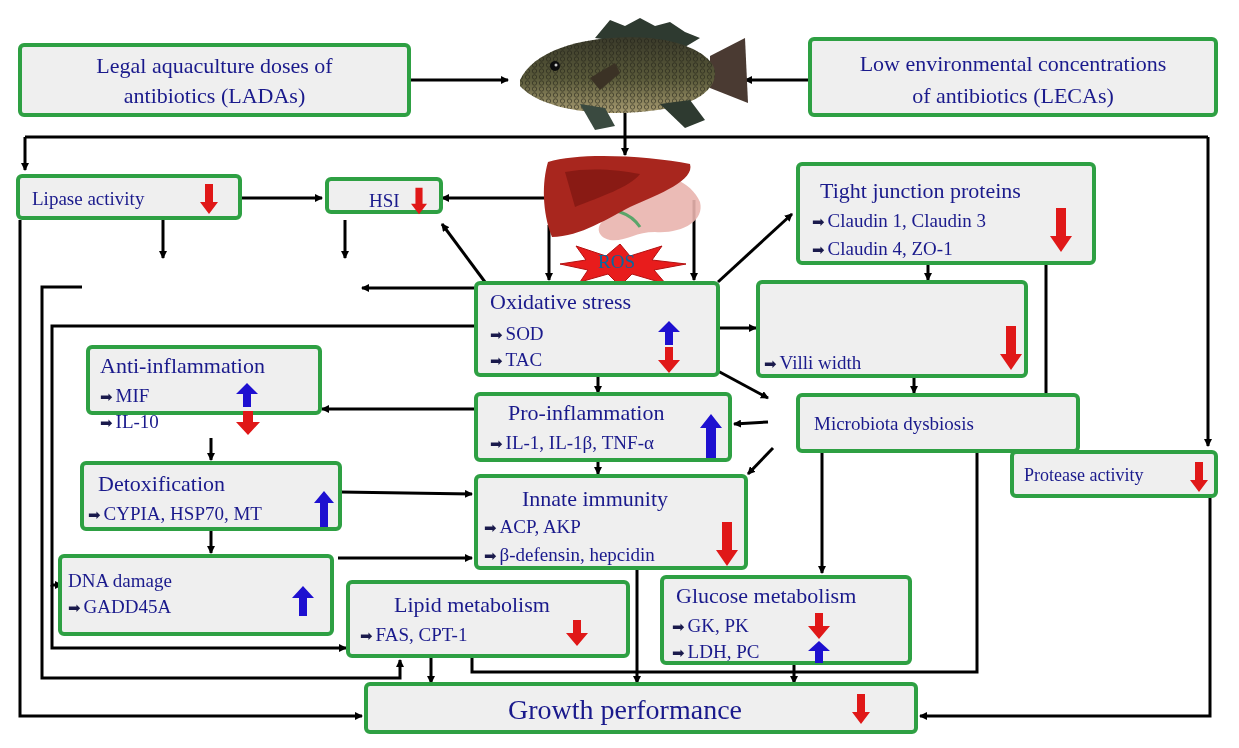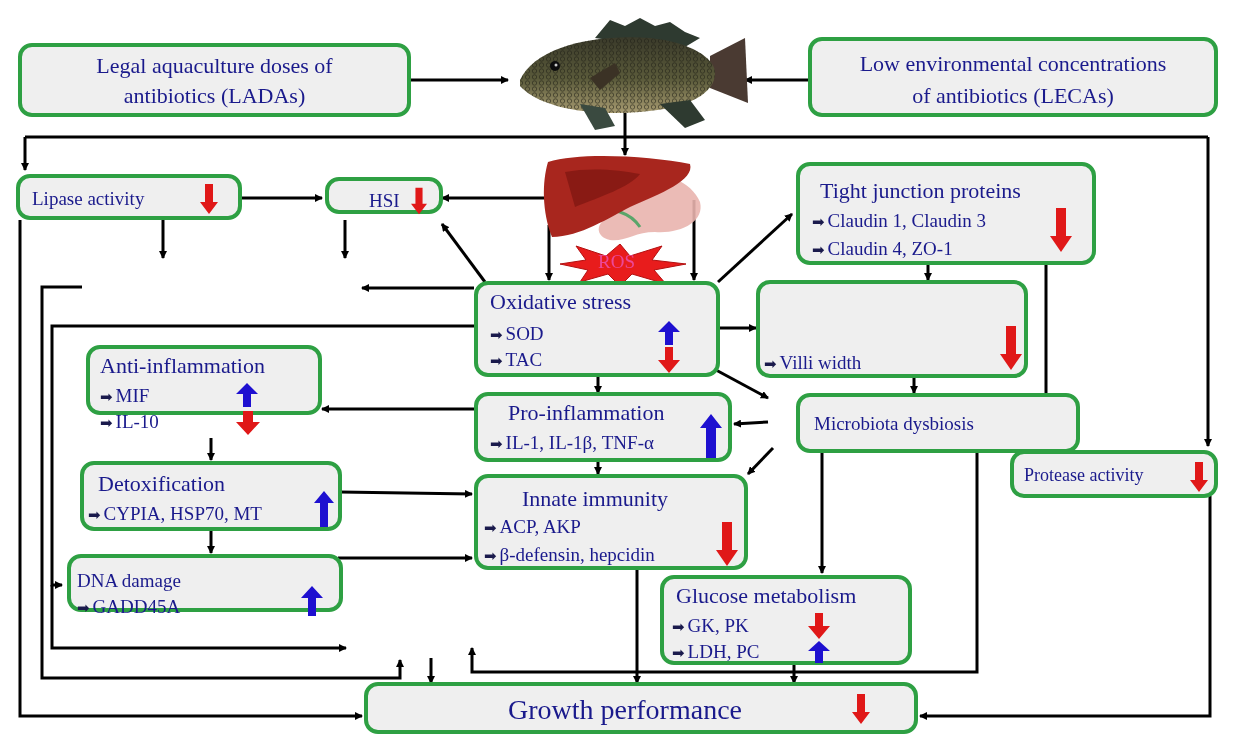--- a/index.html
+++ b/index.html
@@ -1,20 +1,20 @@
 <!DOCTYPE html>
 <html><head>
 <meta charset="utf-8">
 <style>
   html, body { margin: 0; padding: 0; background: #ffffff; }
   #stage { position: relative; width: 1239px; height: 748px; overflow: hidden; background: #fff;
            font-family: "Liberation Serif", "DejaVu Serif", serif; color: #1a1a8c; }
   svg.wires { position: absolute; left: 0; top: 0; width: 1239px; height: 748px; }
   .box { position: absolute; box-sizing: border-box; background: #efefef; border: 4px solid #2ea043;
-         border-radius: 14px; }
+         border-radius: 6px; }
   .t { position: absolute; white-space: nowrap; color: #1a1a8c; }
   .b { font-size: 22px; }
   .s { font-size: 19px; }
   .center { left: 0; right: 0; text-align: center; }
   .bullet { color: #1a1a4c; font-family: "DejaVu Sans", sans-serif; font-size: 15px; margin-right: 3px; }
   .arr { position: absolute; }
 </style>
 </head>
 <body>
 
@@ -127,21 +127,21 @@
   <svg style="position:absolute;left:540px;top:152px;width:180px;height:100px" viewBox="0 0 180 100">
     <path d="M80,20 C110,15 150,25 160,50 C165,70 140,82 115,80 C95,80 85,90 70,88 C55,85 55,70 70,65 Z" fill="#e9b4ae" opacity="0.9"></path>
     <path d="M60,60 C70,55 90,60 100,75" stroke="#5aa56a" stroke-width="3" fill="none"></path>
     <path d="M8,10 C40,0 110,4 150,12 C155,28 120,42 90,55 C70,65 40,85 12,85 C2,60 2,30 8,10 Z" fill="#a8261e"></path>
     <path d="M25,20 C50,15 80,18 100,22 C90,35 60,45 35,55 Z" fill="#7c1610" opacity="0.7"></path>
   </svg>
 
   <svg style="position:absolute;left:558px;top:244px;width:130px;height:42px" viewBox="0 0 130 42">
     <polygon points="2,20 28,16 18,2 48,12 62,0 72,12 104,2 94,16 128,20 96,26 108,40 74,30 62,42 50,30 22,38 30,26" fill="#e81c1c" stroke="#b31010" stroke-width="1"></polygon>
   </svg>
-  <div class="t" style="left:598px;top:251px;font-size:19px;color:#ec4899">ROS</div>
+  <div class="t" style="left:598px;top:251px;font-size:19px;color:#0369a1">ROS</div>
 
   <div class="box" style="left:18px;top:43px;width:393px;height:74px">
     <div class="t b center" style="top:6px">Legal aquaculture doses of</div>
     <div class="t b center" style="top:36px">antibiotics (LADAs)</div>
   </div>
 
   <div class="box" style="left:808px;top:37px;width:410px;height:80px">
     <div class="t b center" style="top:10px">Low environmental concentrations</div>
     <div class="t b center" style="top:42px">of antibiotics (LECAs)</div>
   </div>
@@ -230,28 +230,35 @@
       </svg>
   </div>
 
   <div class="box" style="left:1010px;top:450px;width:208px;height:48px">
     <div class="t s" style="left:10px;top:11px;font-size:18px">Protease activity</div>
     <svg class="arr" style="left:176px;top:8px" width="18" height="30" viewBox="0 0 18 30">
         <polygon points="5,0 13,0 13,18 18,18 9,30 0,18 5,18" fill="#e01818"></polygon>
       </svg>
   </div>
 
-  <div class="box" style="left:67px;top:554px;width:276px;height:58px">
+  <div class="box" style="left:58px;top:554px;width:276px;height:82px">
     <div class="t s" style="left:6px;top:12px">DNA damage</div>
     <div class="t s" style="left:6px;top:38px"><span class="bullet">➡</span><span>GADD45A</span></div>
     <svg class="arr" style="left:230px;top:28px" width="22" height="30" viewBox="0 0 22 30">
         <polygon points="11,0 22,12 15,12 15,30 7,30 7,12 0,12" fill="#1e10d0"></polygon>
       </svg>
   </div>
 
+  <div class="box" style="left:346px;top:580px;width:284px;height:78px">
+    <div class="t b" style="left:44px;top:8px">Lipid metabolism</div>
+    <div class="t s" style="left:10px;top:40px"><span class="bullet">➡</span><span>FAS, CPT-1</span></div>
+    <svg class="arr" style="left:216px;top:36px" width="22" height="26" viewBox="0 0 22 26">
+        <polygon points="7,0 15,0 15,13 22,13 11,26 0,13 7,13" fill="#e01818"></polygon>
+      </svg>
+  </div>
 
   <div class="box" style="left:660px;top:575px;width:252px;height:90px">
     <div class="t b" style="left:12px;top:4px">Glucose metabolism</div>
     <div class="t s" style="left:8px;top:36px"><span class="bullet">➡</span><span>GK, PK</span></div>
     <div class="t s" style="left:8px;top:62px"><span class="bullet">➡</span><span>LDH, PC</span></div>
     <svg class="arr" style="left:144px;top:34px" width="22" height="26" viewBox="0 0 22 26">
         <polygon points="7,0 15,0 15,13 22,13 11,26 0,13 7,13" fill="#e01818"></polygon>
       </svg>
     <svg class="arr" style="left:144px;top:62px" width="22" height="22" viewBox="0 0 22 22">
         <polygon points="11,0 22,10 15,10 15,22 7,22 7,10 0,10" fill="#1e10d0"></polygon>

